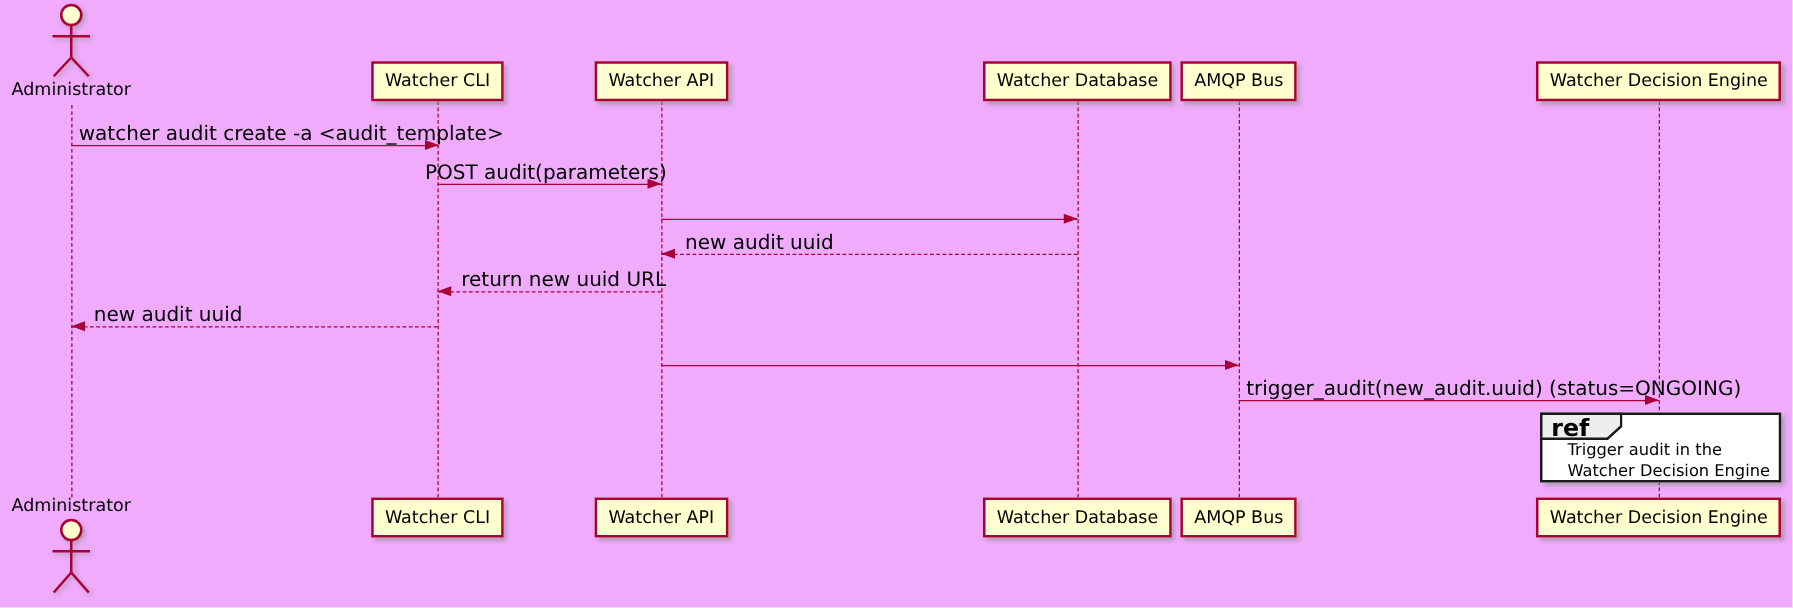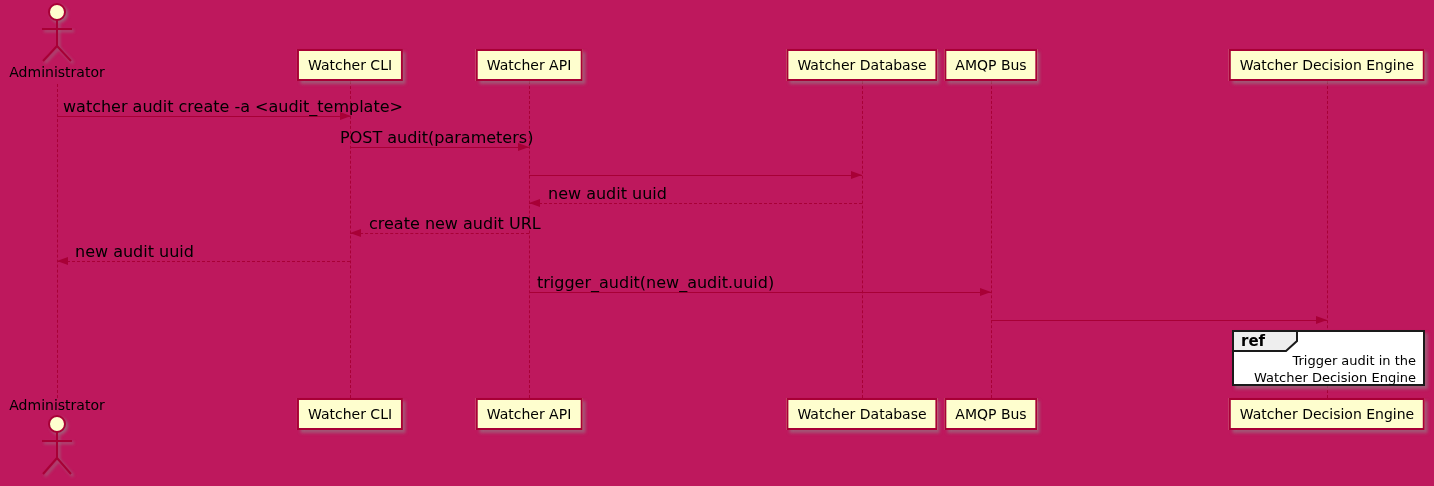--- a/index.html
+++ b/index.html
@@ -1,17 +1,17 @@
 <!DOCTYPE html>
 <html><head>
 <meta charset="utf-8">
 <style>
   html,body{margin:0;padding:0;background:#ffffff;}
   body{font-family:"DejaVu Sans", sans-serif;color:#000;}
-  #diagram{position:relative;width:1434px;height:486px;background:#be185d;overflow:hidden;}
+  #diagram{position:relative;width:1434px;height:486px;background:#f0abfc;overflow:hidden;}
 
   .participant{
     position:absolute;transform:translateX(-50%);
     background:#FEFECE;border:2px solid #A80036;
     padding:5px 9px;font-size:14px;line-height:18px;white-space:nowrap;
     box-shadow:3px 3px 3px rgba(140,140,140,.55);
     z-index:3;
   }
   .lifeline{position:absolute;width:0;border-left:1px dashed #A80036;z-index:0;}
 
@@ -24,23 +24,23 @@
 
   .actor-label{position:absolute;transform:translateX(-50%);font-size:14px;white-space:nowrap;z-index:3;}
   .actor-figure{position:absolute;z-index:3;filter:drop-shadow(2px 2px 1.5px rgba(140,140,140,.6));}
 
   .ref-box{
     position:absolute;left:1232px;top:330px;width:189px;height:52px;
     background:#fff;border:2px solid #1a1a1a;
     box-shadow:3px 3px 3px rgba(140,140,140,.55);z-index:4;
   }
   .ref-header{position:absolute;left:-2px;top:-2px;width:66px;height:22px;}
-  .ref-kw{position:absolute;left:9px;top:2px;font-size:15px;font-weight:bold;}
+  .ref-kw{position:absolute;left:9px;top:2px;font-size:19px;font-weight:bold;}
   .ref-content{position:absolute;left:20px;top:20px;font-size:13px;line-height:17px;}
-  .ref-content div{white-space:nowrap;text-align:right;}
+  .ref-content div{white-space:nowrap;}
 </style>
 </head>
 <body>
 
 <div id="diagram">
 
   <div class="lifeline" style="left:57px;top:84px;height:314px;"></div>
   <div class="lifeline" style="left:350px;top:81px;height:317px;"></div>
   <div class="lifeline" style="left:529px;top:81px;height:317px;"></div>
   <div class="lifeline" style="left:862px;top:81px;height:317px;"></div>
@@ -70,32 +70,32 @@
   <div class="msg-line" style="left:350px;top:147px;width:179px;"></div>
   <div class="arrow right" style="left:518px;top:143px;"></div>
 
   <div class="msg-line" style="left:529px;top:175px;width:333px;"></div>
   <div class="arrow right" style="left:851px;top:171px;"></div>
 
   <div class="msg-label" style="left:548px;top:186px;">new audit uuid</div>
   <div class="msg-line dashed" style="left:529px;top:203px;width:333px;"></div>
   <div class="arrow left" style="left:529px;top:199px;"></div>
 
-  <div class="msg-label" style="left:369px;top:216px;">create new audit URL</div>
+  <div class="msg-label" style="left:369px;top:216px;">return new uuid URL</div>
   <div class="msg-line dashed" style="left:350px;top:233px;width:179px;"></div>
   <div class="arrow left" style="left:350px;top:229px;"></div>
 
   <div class="msg-label" style="left:75px;top:244px;">new audit uuid</div>
   <div class="msg-line dashed" style="left:57px;top:261px;width:293px;"></div>
   <div class="arrow left" style="left:57px;top:257px;"></div>
 
-  <div class="msg-label" style="left:537px;top:275px;">trigger_audit(new_audit.uuid)</div>
   <div class="msg-line" style="left:529px;top:292px;width:462px;"></div>
   <div class="arrow right" style="left:980px;top:288px;"></div>
 
+  <div class="msg-label" style="left:997px;top:303px;">trigger_audit(new_audit.uuid) (status=ONGOING)</div>
   <div class="msg-line" style="left:991px;top:320px;width:336px;"></div>
   <div class="arrow right" style="left:1316px;top:316px;"></div>
 
   <div class="ref-box">
     <div class="ref-header">
       <svg width="66" height="22" viewBox="0 0 66 22">
         <polygon points="1,1 65,1 65,11 54,21 1,21" fill="#EEEEEE" stroke="#1a1a1a" stroke-width="2"></polygon>
       </svg>
       <span class="ref-kw">ref</span>
     </div>

